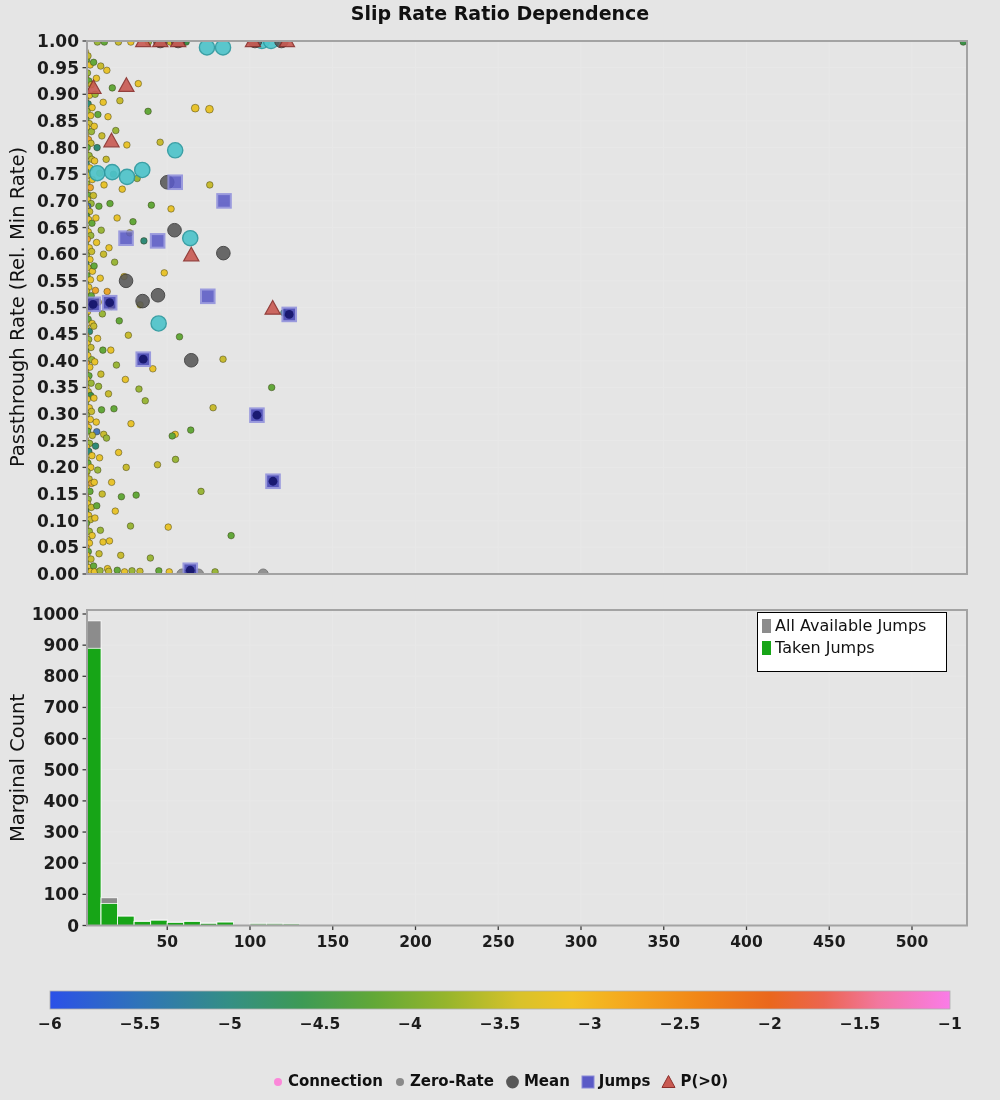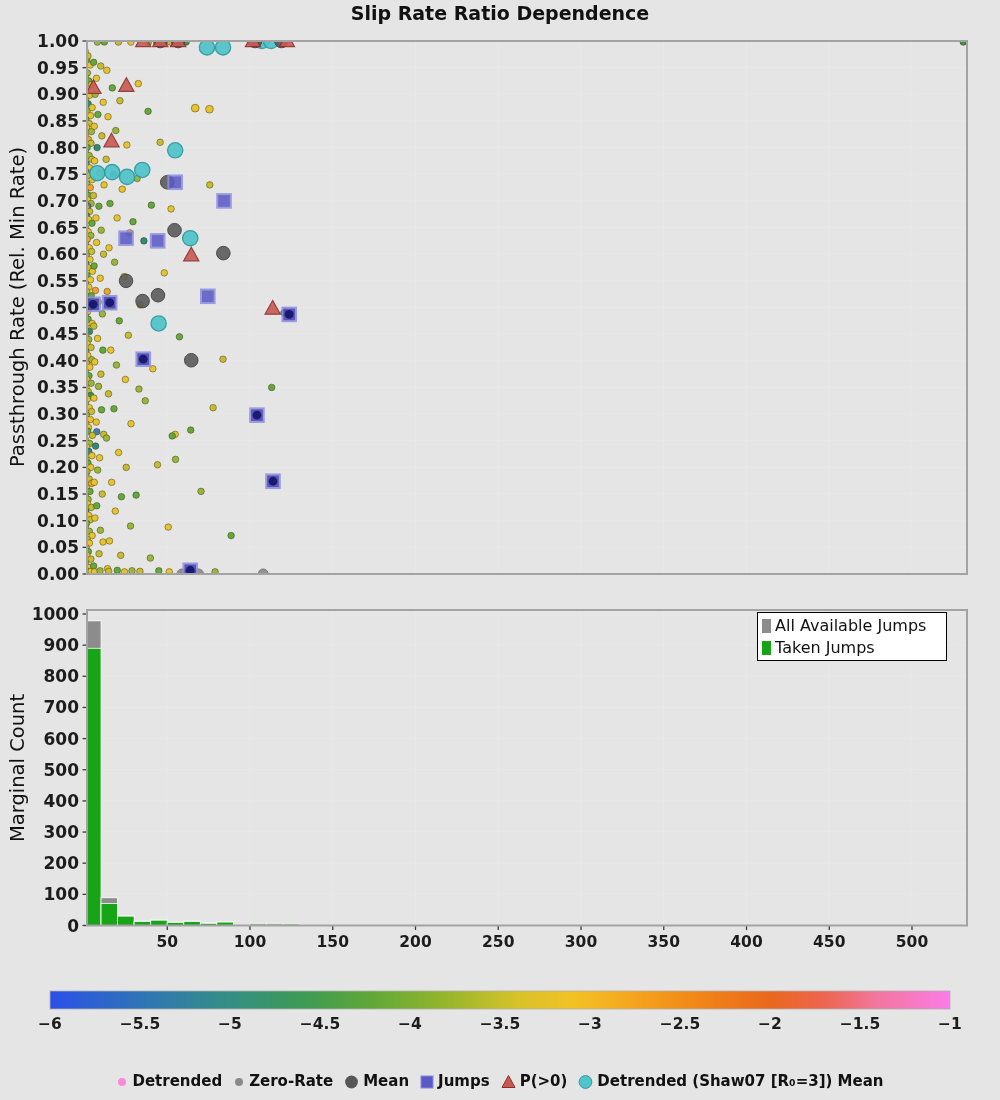--- a/index.html
+++ b/index.html
@@ -9,21 +9,21 @@
   #fig{position:absolute;left:0;top:0;}
   #fig text{font-family:"DejaVu Sans",sans-serif;fill:#1c1c1c;}
   .ticky{font-size:17px;font-weight:bold;}
   .tickx{font-size:15.5px;font-weight:bold;}
   .tickcb{font-size:15.5px;font-weight:bold;}
   .axlabel{font-size:19.5px;color:#111;white-space:nowrap;}
   #page-title{left:0;top:2px;width:1000px;text-align:center;font-size:19px;font-weight:bold;}
   .ylab{transform:translate(-50%,-50%) rotate(-90deg);}
   .xlab{transform:translate(-50%,-50%);}
   #hist-legend{left:757px;top:612px;width:184px;border:1.6px solid #000;background:#fff;
-               display:flex;flex-direction:column;justify-content:center;padding:3px 0 3px 4px;gap:3px;}
+               display:flex;flex-direction:column;justify-content:center;padding:3px 0 14px 4px;gap:3px;}
   .hl-row{display:flex;align-items:center;gap:4px;font-size:16px;}
   .hl-swatch{width:9px;height:14px;display:inline-block;}
   #marker-legend{left:0;top:1072px;width:1000px;display:flex;justify-content:center;
                  align-items:center;gap:11px;font-size:15px;font-weight:bold;}
   .ml-item{display:flex;align-items:center;gap:4px;white-space:nowrap;}
 </style>
 </head>
 <body>
 
 <div id="root">
@@ -591,21 +591,21 @@
       <span class="hl-swatch" style="background-color: rgb(23, 165, 23);"></span>
       <span>Taken Jumps</span>
     </div>
   </div>
 
   <div id="marker-legend" class="abs">
     <div class="ml-item">
       <svg width="12" height="14">
         <circle cx="6" cy="8" r="4" fill="#fb87d9"></circle>
         </svg>
-      <span>Detrended</span>
+      <span>Connection</span>
     </div>
     <div class="ml-item">
       <svg width="12" height="14">
         <circle cx="6" cy="8" r="4" fill="#8a8a8a"></circle>
         </svg>
       <span>Zero-Rate</span>
     </div>
     <div class="ml-item">
       <svg width="15" height="15">
         <circle cx="7.5" cy="8" r="6.4" fill="#575757"></circle>
@@ -617,21 +617,15 @@
         <rect x="1" y="2" width="12" height="12" stroke="#8a8ad8" fill="#5a5ac6"></rect>
         </svg>
       <span>Jumps</span>
     </div>
     <div class="ml-item">
       <svg width="15" height="15">
         <polygon points="7.5,1.5 14,13.5 1,13.5" stroke="#8b2f2b" fill="#c95a52"></polygon>
         </svg>
       <span>P(&gt;0)</span>
     </div>
-    <div class="ml-item">
-      <svg width="15" height="15">
-        <circle cx="7.5" cy="8" r="6.4" stroke="#2d9aa0" fill="#4fc4ca"></circle>
-        </svg>
-      <span>Detrended (Shaw07 [R₀=3]) Mean</span>
-    </div>
   </div>
 
 </div>
 
 </body></html>

